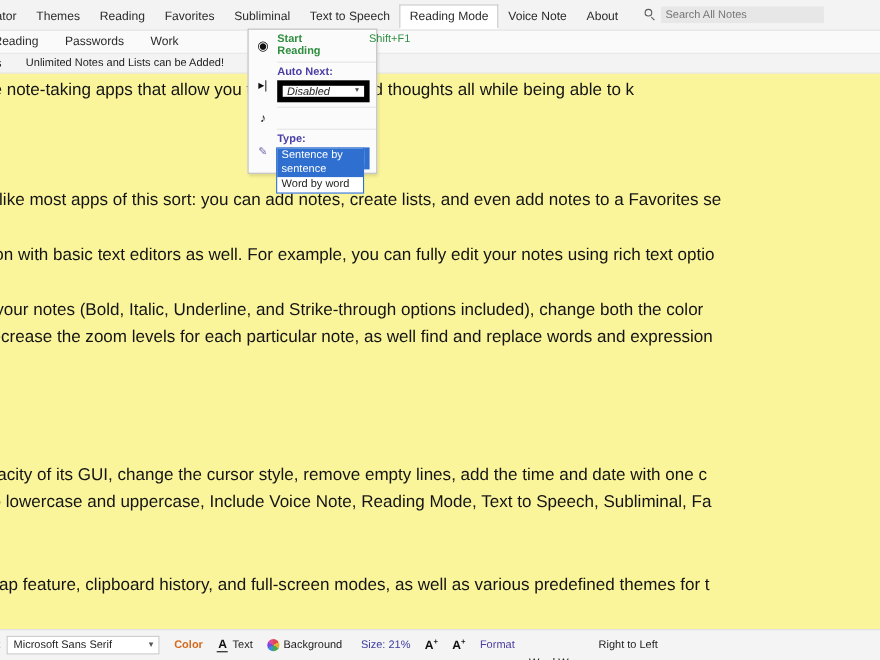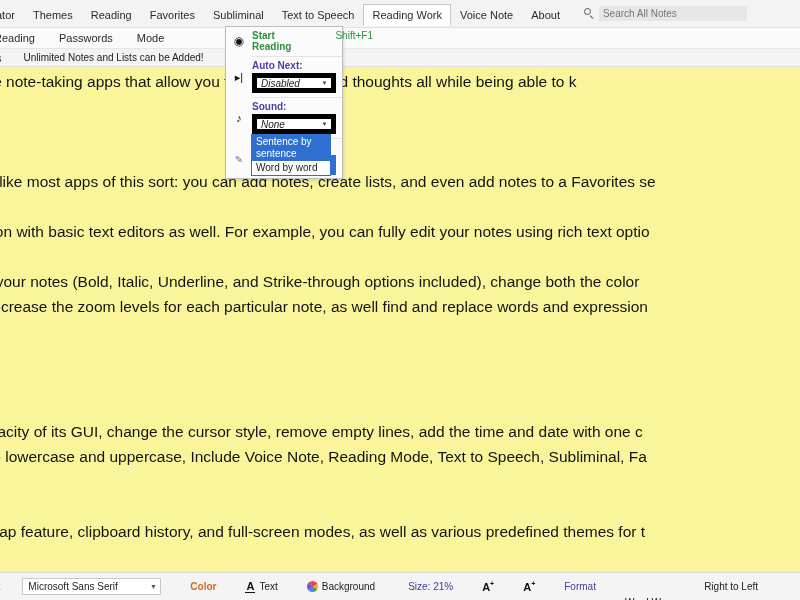--- a/index.html
+++ b/index.html
@@ -152,21 +152,20 @@
   .statusbar {
     position: absolute;
     left: 0; bottom: 0;
     width: 800px; height: 28px;
     background: #f4f4f4;
     border-top: 1px solid #dcdcdc;
     display: flex;
     align-items: center;
     white-space: nowrap;
     overflow: hidden;
-    gap: 16px;
   }
   .sb-lead { font-size: 10px; color: #3b3b6e; margin-left: -8px; padding-right: 6px; }
   .fontsel {
     position: relative;
     width: 139px; height: 17px;
     background: #ffffff;
     border: 1px solid #c9c9c9;
     display: flex; align-items: center;
     font-size: 10px; color: #1e1e1e;
     padding-left: 5px;
@@ -265,37 +264,37 @@
 
 <div id="app">
 
   <div class="menubar">
     <div class="mi first">ator</div>
     <div class="mi">Themes</div>
     <div class="mi">Reading</div>
     <div class="mi">Favorites</div>
     <div class="mi">Subliminal</div>
     <div class="mi">Text to Speech</div>
-    <div class="mi active">Reading Work</div>
+    <div class="mi active">Reading Mode</div>
     <div class="mi">Voice Note</div>
     <div class="mi">About</div>
 
     <div class="searchwrap">
       <span class="search-ic">
           <i></i>
           <b></b>
         </span>
       <input class="searchbox" type="text" placeholder="Search All Notes" style="">
     </div>
   </div>
 
   <div class="tabstrip">
     <div class="tb first">Reading</div>
     <div class="tb">Passwords</div>
-    <div class="tb">Mode</div>
+    <div class="tb">Work</div>
   </div>
 
   <div class="infostrip">
     <div class="lead">s</div>
     <div class="banner">Unlimited Notes and Lists can be Added!</div>
   </div>
 
   <div class="editor">
     <div class="doc">
       <p>of many freeware note-taking apps that allow you to store notes and thoughts all while being able to k</p>
@@ -345,27 +344,20 @@
           <span class="val">Disabled</span>
           <span class="car">▼</span>
         </div>
       </div>
     </div>
 
     <div class="dd-sep"></div>
 
     <div class="dd-row">
       <div class="dd-icon">♪</div>
-      <div class="dd-body">
-        <div class="dd-label">Sound:</div>
-        <div class="dd-combo">
-          <span class="val">None</span>
-          <span class="car">▼</span>
-        </div>
-      </div>
     </div>
 
     <div class="dd-sep"></div>
 
     <div class="dd-row">
       <div class="dd-icon pen">✎</div>
       <div class="dd-body">
         <div class="dd-label">Type:</div>
         <div class="dd-combo open">
           <span class="val">Sentence by sentence</span>

